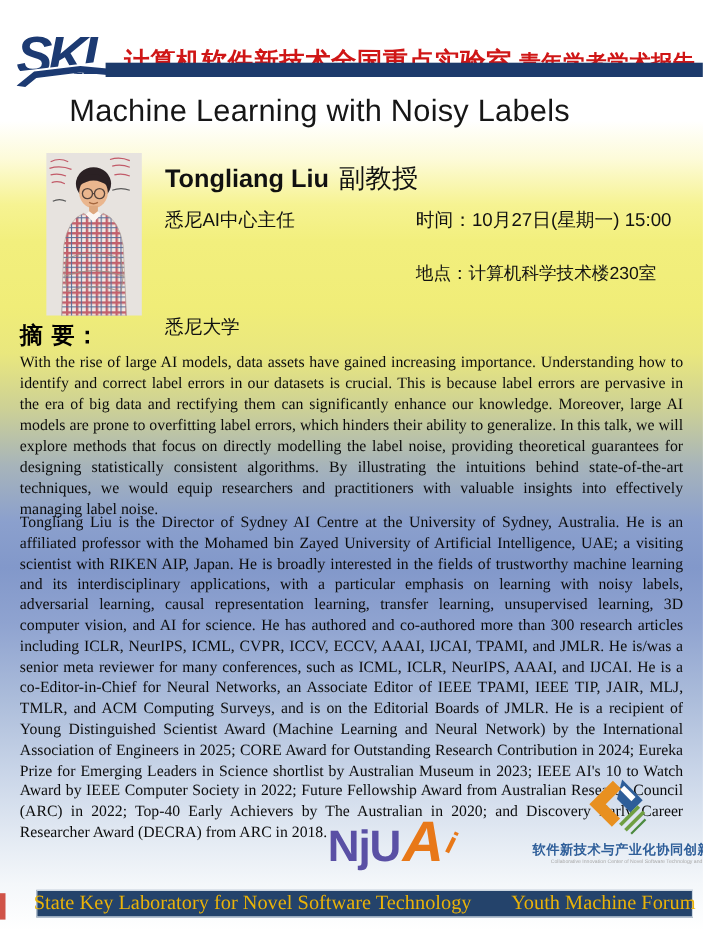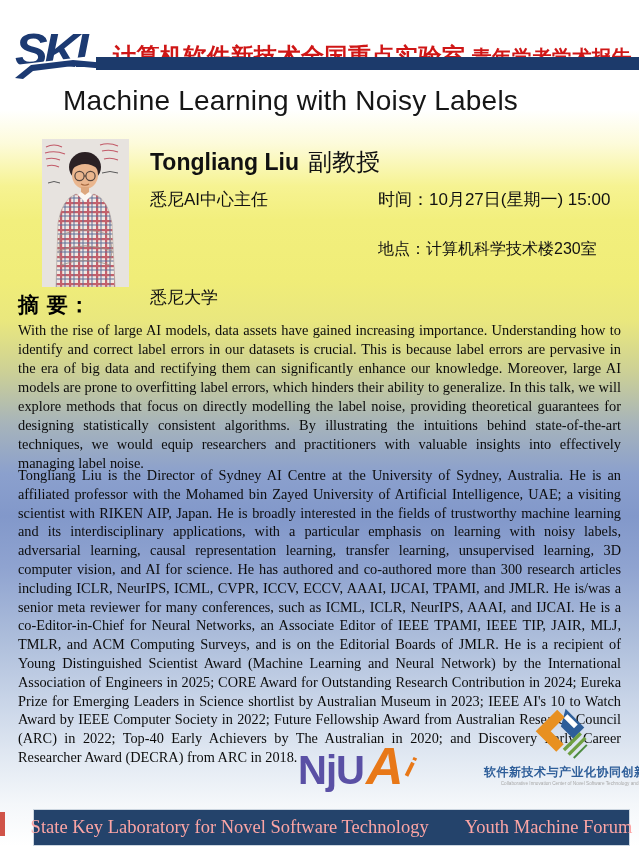--- a/index.html
+++ b/index.html
@@ -52,24 +52,24 @@
   .nju-a{font-weight:800;font-size:52px;font-style:italic;color:var(--nju-orange,#e87818);margin-left:2px;}
   .nju-i{font-weight:800;font-size:28px;color:var(--nju-orange,#e87818);display:inline-block;
     transform:rotate(26deg) translateY(-8px);}
   .cic-logo{position:absolute;left:484px;top:704px;width:152px;text-align:center;}
   .cic-icon{width:56px;height:58px;display:block;margin:0 auto 2px auto;}
   .cic-cn{font-size:12px;font-weight:bold;color:var(--cic-blue,#2e5e99);letter-spacing:0.5px;white-space:nowrap;}
   .cic-en{font-size:6px;color:#a9a9a9;white-space:nowrap;transform:scale(0.78);transform-origin:center top;}
   
   .footer-accent{position:absolute;left:0;top:812px;width:5px;height:24px;
     background:#d05348;}
-  .footer-bar{position:absolute;left:33px;top:809px;width:597px;height:37px;
+  .footer-bar{position:absolute;left:33px;top:809px;width:597px;height:25px;
     background:var(--footer-navy,#24436b);border:1px solid #ccd6e0;box-sizing:border-box;
     display:flex;align-items:center;justify-content:center;gap:36px;
-    font-family:"Liberation Serif",serif;font-size:18.5px;color:#fca5a5;white-space:nowrap;}
+    font-family:"Liberation Serif",serif;font-size:18.5px;color:#eab308;white-space:nowrap;}
 </style>
 </head>
 <body>
 
 <div class="poster">
 
   <svg class="skl-logo" viewBox="0 0 102 60" xmlns="http://www.w3.org/2000/svg">
     <text x="0" y="46" font-size="49" font-weight="900" font-style="italic" font-family="'Liberation Sans',sans-serif" fill="#1c3a72" letter-spacing="-4">SKL</text>
     <polygon points="0,44 102,32 102,40 0,52" fill="#ffffff"></polygon>
     <polygon points="0,57 16,44 58,39 102,43 102,49 58,45 18,50 8,58" fill="#1c3a72"></polygon>

